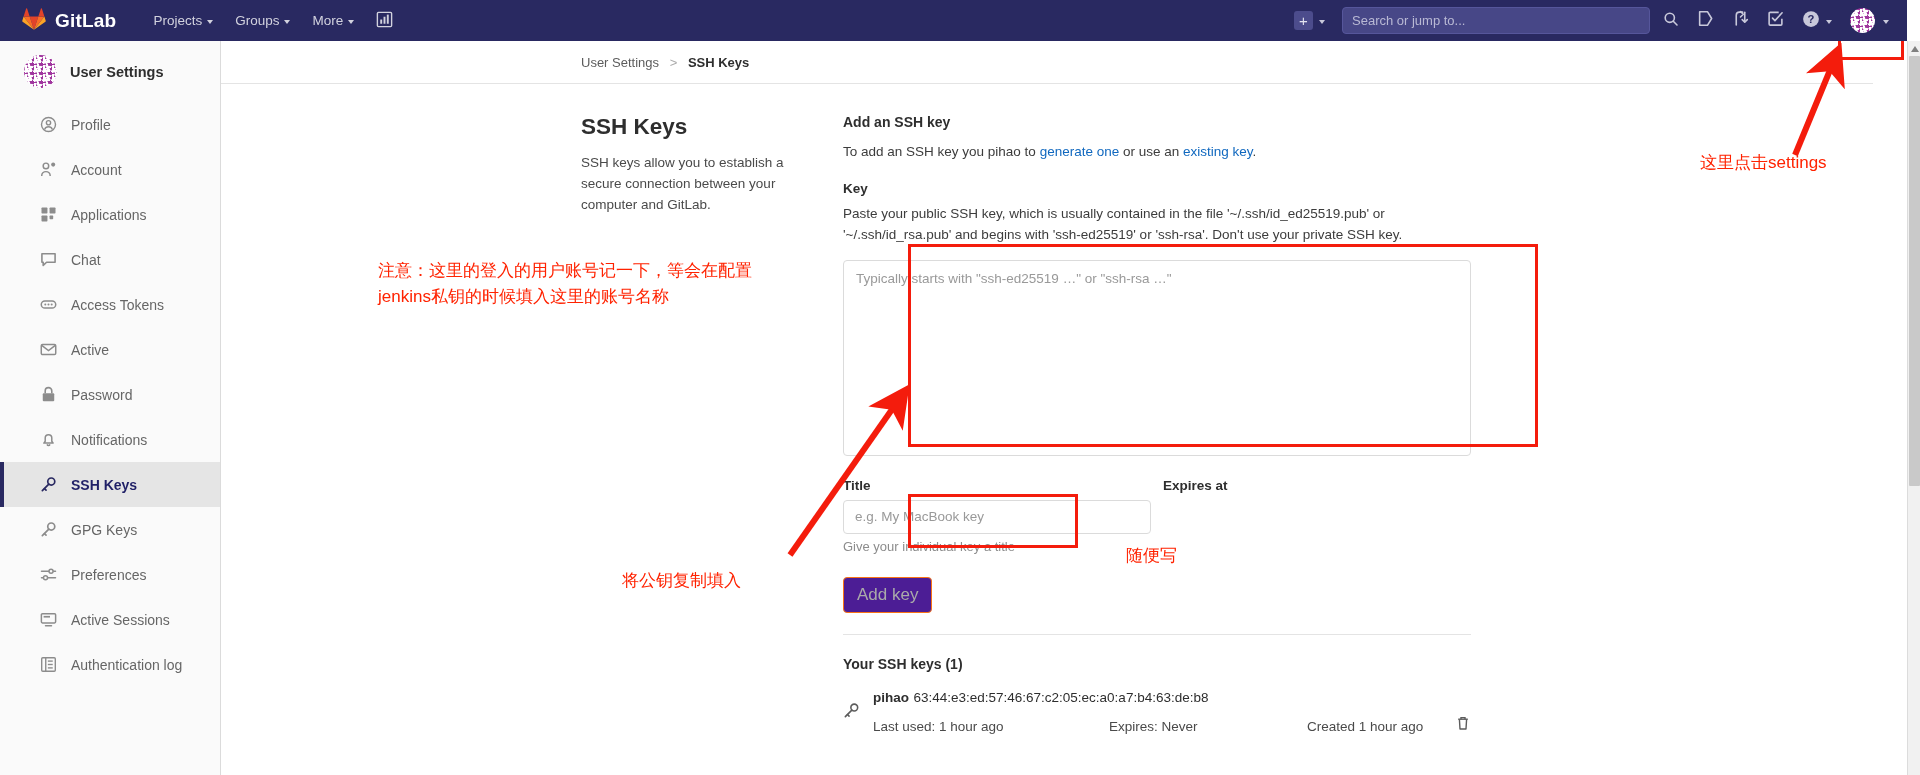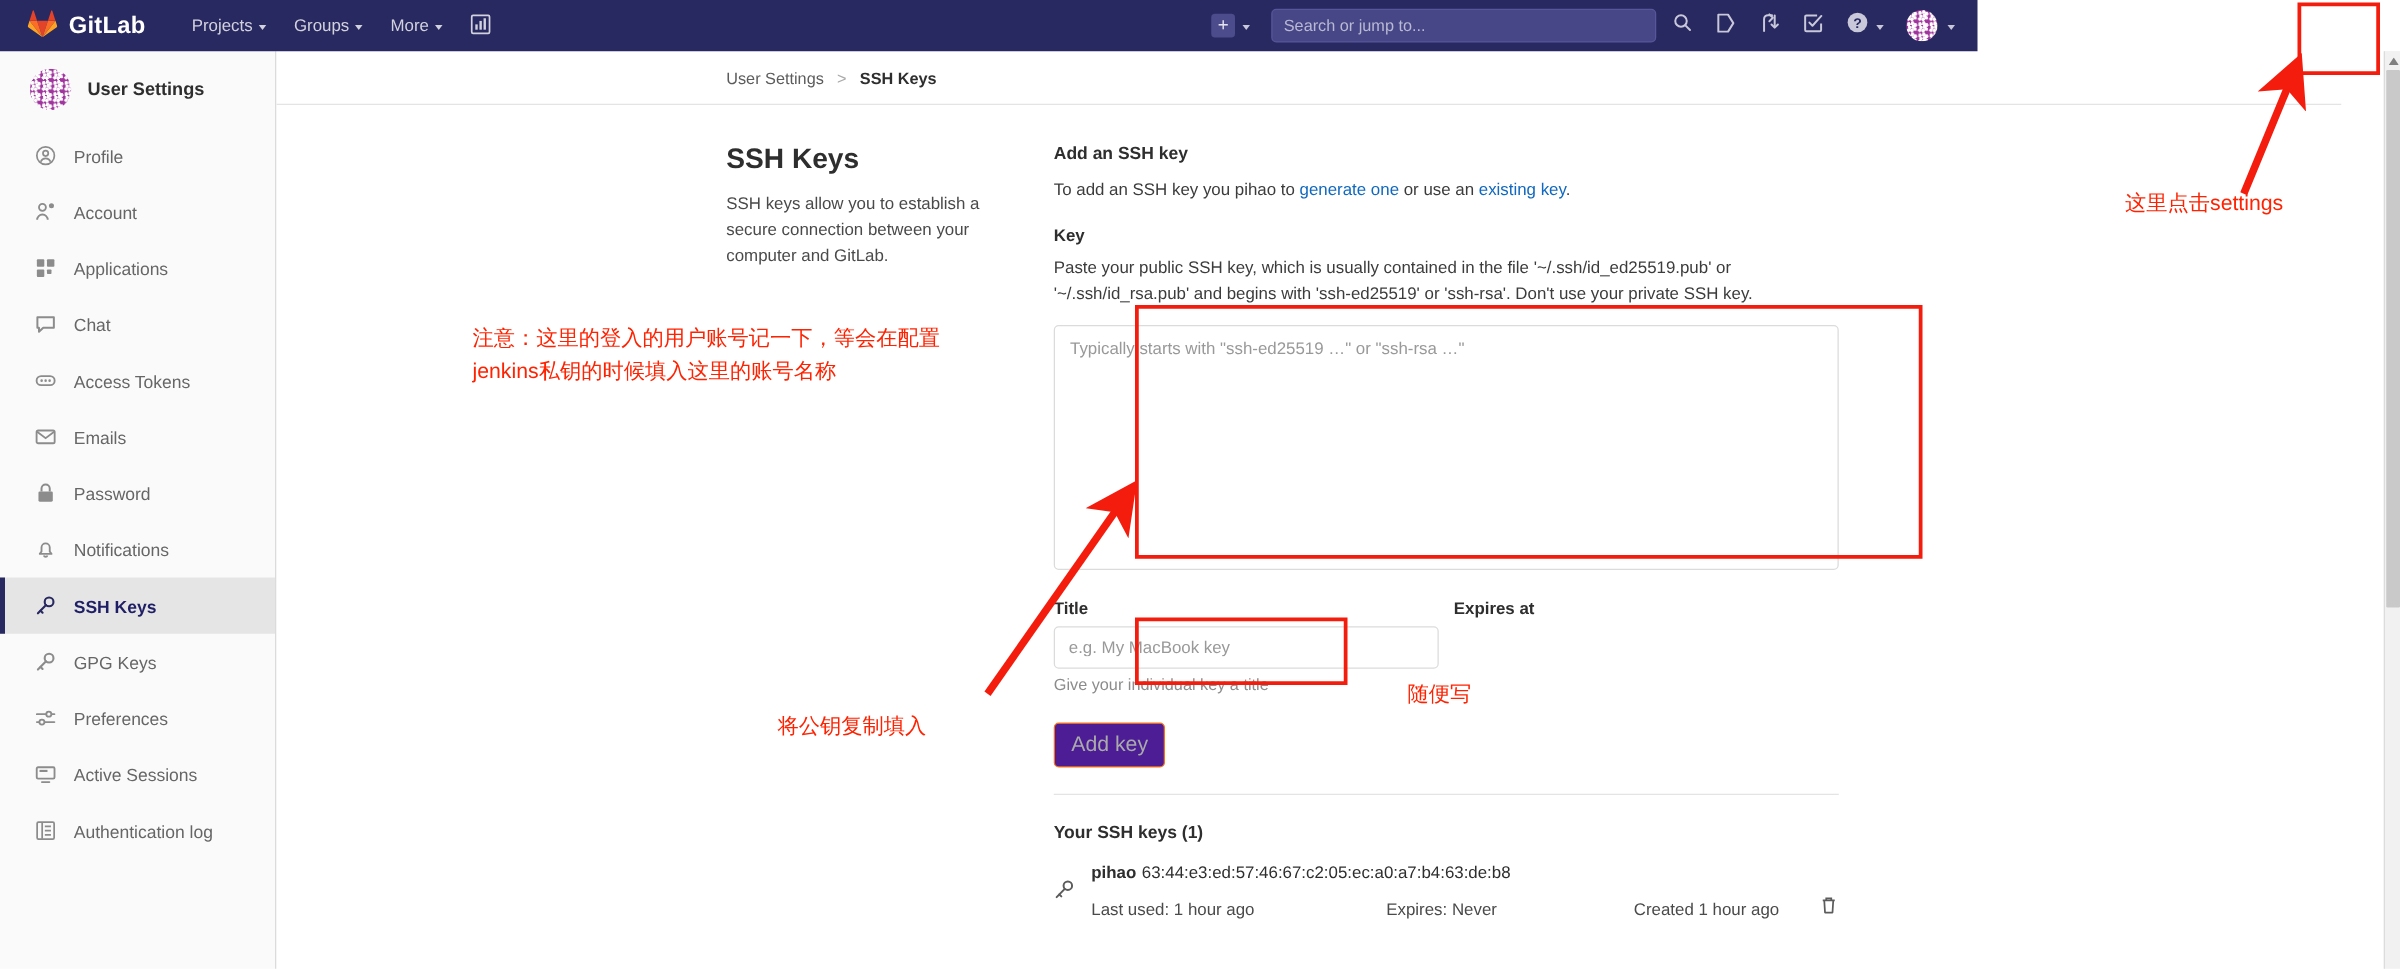--- a/index.html
+++ b/index.html
@@ -8,21 +8,21 @@
     width: 1920px; height: 775px;
     overflow: hidden;
     background: #fff;
     font-family: "Liberation Sans", "DejaVu Sans", sans-serif;
     -webkit-font-smoothing: antialiased;
   }
 
   
   #navbar {
     position: absolute; top: 0; left: 0;
-    width: 1582px; height: 41px;
+    width: 1907px; height: 41px;
     background: #292961;
     display: flex; align-items: center;
     z-index: 30;
   }
   .nav-logo {
     display: flex; align-items: center; gap: 9px;
     margin-left: 22px; margin-right: 26px;
   }
   .nav-logo .wordmark {
     color: #fff; font-size: 19px; font-weight: 600; letter-spacing: .2px;
@@ -90,21 +90,21 @@
   #sidebar-head {
     display: flex; align-items: center; gap: 13px;
     padding: 14px 0 14px 24px;
   }
   #sidebar-head .avatar-dot { width: 33px; height: 33px; }
   #sidebar-head .t {
     font-size: 14.5px; font-weight: 700; color: #2e2e2e;
   }
   .side-item {
     display: flex; align-items: center; gap: 14px;
-    height: 45px; padding-left: 28px;
+    height: 45px; padding-left: 40px;
     color: #666; font-size: 14px;
     cursor: pointer; position: relative;
   }
   .side-item.active {
     background: #e5e5e5; color: #1f1f66; font-weight: 700;
   }
   .side-item.active::before {
     content: ""; position: absolute; left: 0; top: 0;
     width: 4px; height: 100%; background: #292961;
   }
@@ -392,21 +392,21 @@
     <span>Access Tokens</span>
   </div>
 
   <div class="side-item">
     <span class="side-ic">
       <svg width="17" height="17" viewBox="0 0 16 16" fill="none" stroke="#8c8c8c" stroke-width="1.4">
         <rect x="1.2" y="3.2" width="13.6" height="9.6" rx="1.2"></rect>
         <path d="M1.6 4.2 L8 9 L14.4 4.2"></path>
       </svg>
     </span>
-    <span>Emails</span>
+    <span>Active</span>
   </div>
 
   <div class="side-item">
     <span class="side-ic">
       <svg width="17" height="17" viewBox="0 0 16 16" fill="none" stroke="#8c8c8c" stroke-width="1.5">
         <rect x="2.6" y="6.8" width="10.8" height="7.6" rx="1" fill="#8c8c8c" stroke="none"></rect>
         <path d="M4.9 6.8 V4.6 a3.1 3.1 0 0 1 6.2 0 V6.8"></path>
       </svg>
     </span>
     <span>Password</span>

